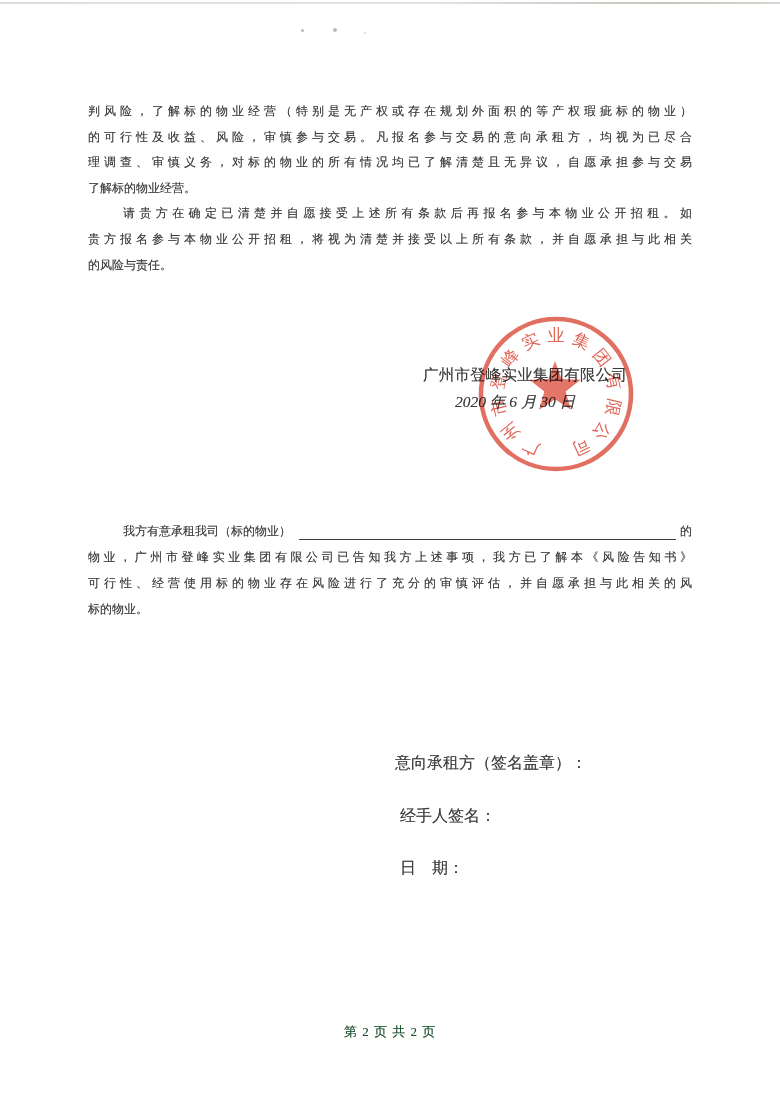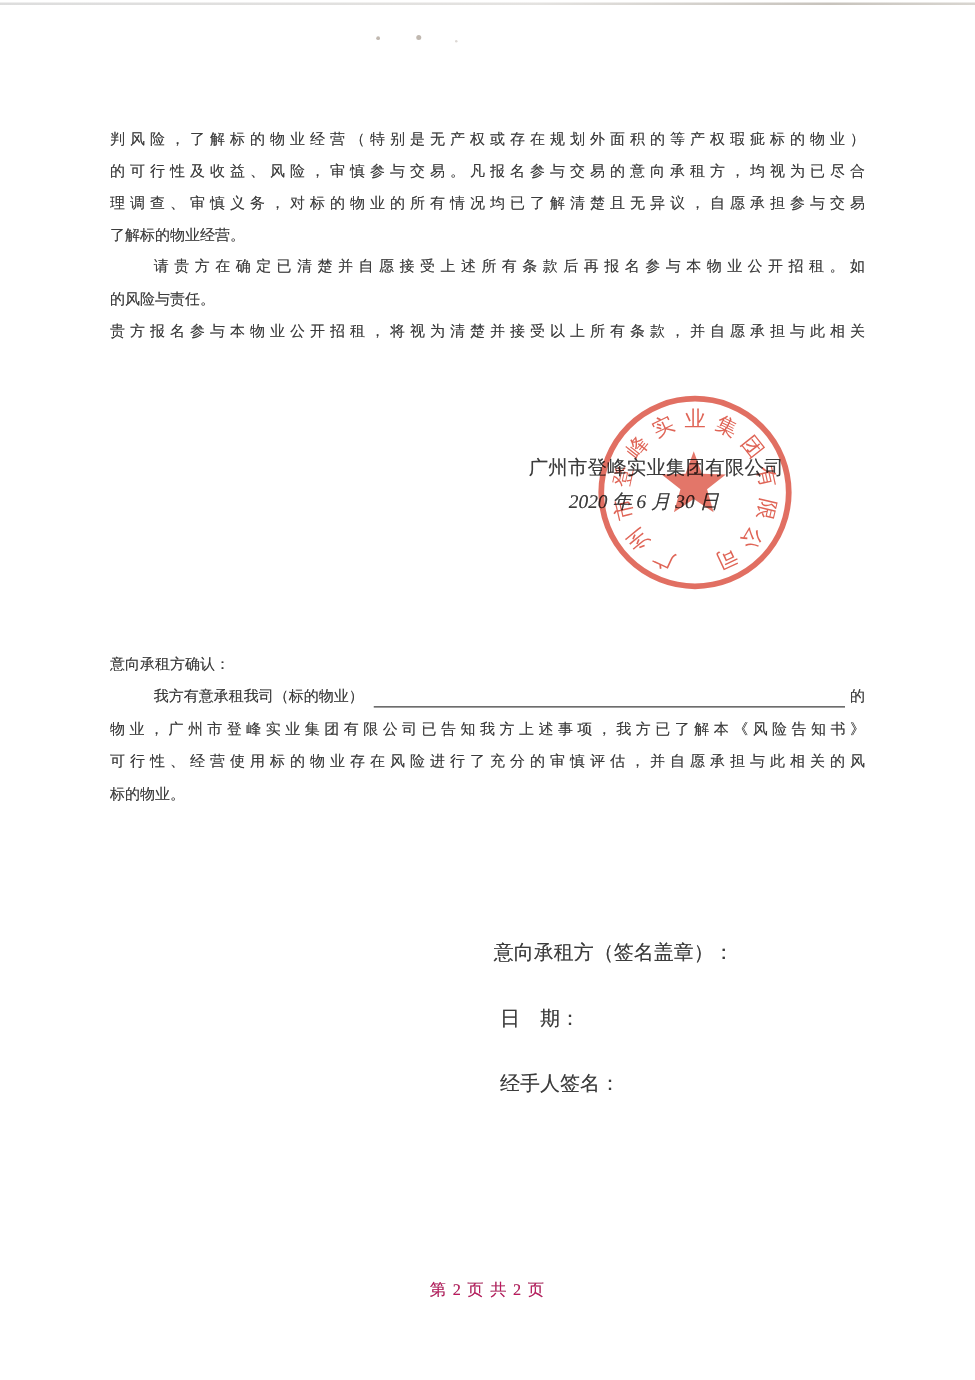--- a/index.html
+++ b/index.html
@@ -68,42 +68,42 @@
     height:1px;
   }
   .fill-line .suffix{white-space:nowrap;}
 
   .sig{position:absolute;left:367px;top:752px;width:260px;margin-left:28px;}
   .sig .tline{height:52.5px;line-height:22px;font-size:16px;}
   .sig .pad{padding-left:5px;}
 
   .footer{
     position:absolute;left:0;top:1023px;width:780px;
-    text-align:center;font-size:13px;letter-spacing:1px;color:#be185d;
+    text-align:center;font-size:13px;letter-spacing:1px;color:#14532d;
     text-shadow:0 0 .5px rgba(70,70,70,.5);
   }
 </style>
 </head>
 <body>
 
 <div class="page">
 
   <div class="scan-top"></div>
   <div class="speck s1"></div>
   <div class="speck s2"></div>
   <div class="speck s3"></div>
 
   <div class="body-text">
     <div class="tline jfull">判风险，了解标的物业经营（特别是无产权或存在规划外面积的等产权瑕疵标的物业）</div>
     <div class="tline jfull">的可行性及收益、风险，审慎参与交易。凡报名参与交易的意向承租方，均视为已尽合</div>
     <div class="tline jfull">理调查、审慎义务，对标的物业的所有情况均已了解清楚且无异议，自愿承担参与交易</div>
     <div class="tline">了解标的物业经营。</div>
     <div class="tline jfull indent">请贵方在确定已清楚并自愿接受上述所有条款后再报名参与本物业公开招租。如</div>
+    <div class="tline jfull">贵方报名参与本物业公开招租，将视为清楚并接受以上所有条款，并自愿承担与此相关</div>
     <div class="tline">的风险与责任。</div>
-    <div class="tline jfull">贵方报名参与本物业公开招租，将视为清楚并接受以上所有条款，并自愿承担与此相关</div>
   </div>
 
   <div class="company-name">广州市登峰实业集团有限公司</div>
   <div class="company-date">2020 年 6 月 30 日</div>
 
   <svg class="seal" viewBox="0 0 164 164">
     <circle cx="82" cy="82" r="75" stroke="#db4f3f"></circle>
     <polygon points="0,-27 6.58,-9.06 25.68,-8.34 10.65,3.46 15.87,21.84 0,11.2 -15.87,21.84 -10.65,3.46 -25.68,-8.34 -6.58,-9.06" transform="translate(81,76)" fill="#db4f3f"></polygon>
     <g id="seal-ring">
         <text x="82" y="29" text-anchor="middle" transform="rotate(-155 82 82)" fill="#db4f3f">广</text>
@@ -116,32 +116,31 @@
         <text x="82" y="29" text-anchor="middle" transform="rotate(25.833333333333343 82 82)" fill="#db4f3f">集</text>
         <text x="82" y="29" text-anchor="middle" transform="rotate(51.66666666666666 82 82)" fill="#db4f3f">团</text>
         <text x="82" y="29" text-anchor="middle" transform="rotate(77.5 82 82)" fill="#db4f3f">有</text>
         <text x="82" y="29" text-anchor="middle" transform="rotate(103.33333333333331 82 82)" fill="#db4f3f">限</text>
         <text x="82" y="29" text-anchor="middle" transform="rotate(129.16666666666669 82 82)" fill="#db4f3f">公</text>
         <text x="82" y="29" text-anchor="middle" transform="rotate(155 82 82)" fill="#db4f3f">司</text>
       </g>
   </svg>
 
   <div class="confirm">
-    <div class="tline">意向承租方确认：</div>
     <div class="tline fill-line">
       <span class="prefix">我方有意承租我司（标的物业）</span>
       <span class="blank"></span>
       <span class="suffix">的</span>
     </div>
     <div class="tline jfull">物业，广州市登峰实业集团有限公司已告知我方上述事项，我方已了解本《风险告知书》</div>
     <div class="tline jfull">可行性、经营使用标的物业存在风险进行了充分的审慎评估，并自愿承担与此相关的风</div>
     <div class="tline">标的物业。</div>
   </div>
 
   <div class="sig">
     <div class="tline">意向承租方（签名盖章）：</div>
+    <div class="tline pad">经手人签名：</div>
     <div class="tline pad">日　期：</div>
-    <div class="tline pad">经手人签名：</div>
   </div>
 
   <div class="footer">第 2 页 共 2 页</div>
 
 </div>
 
 </body></html>

